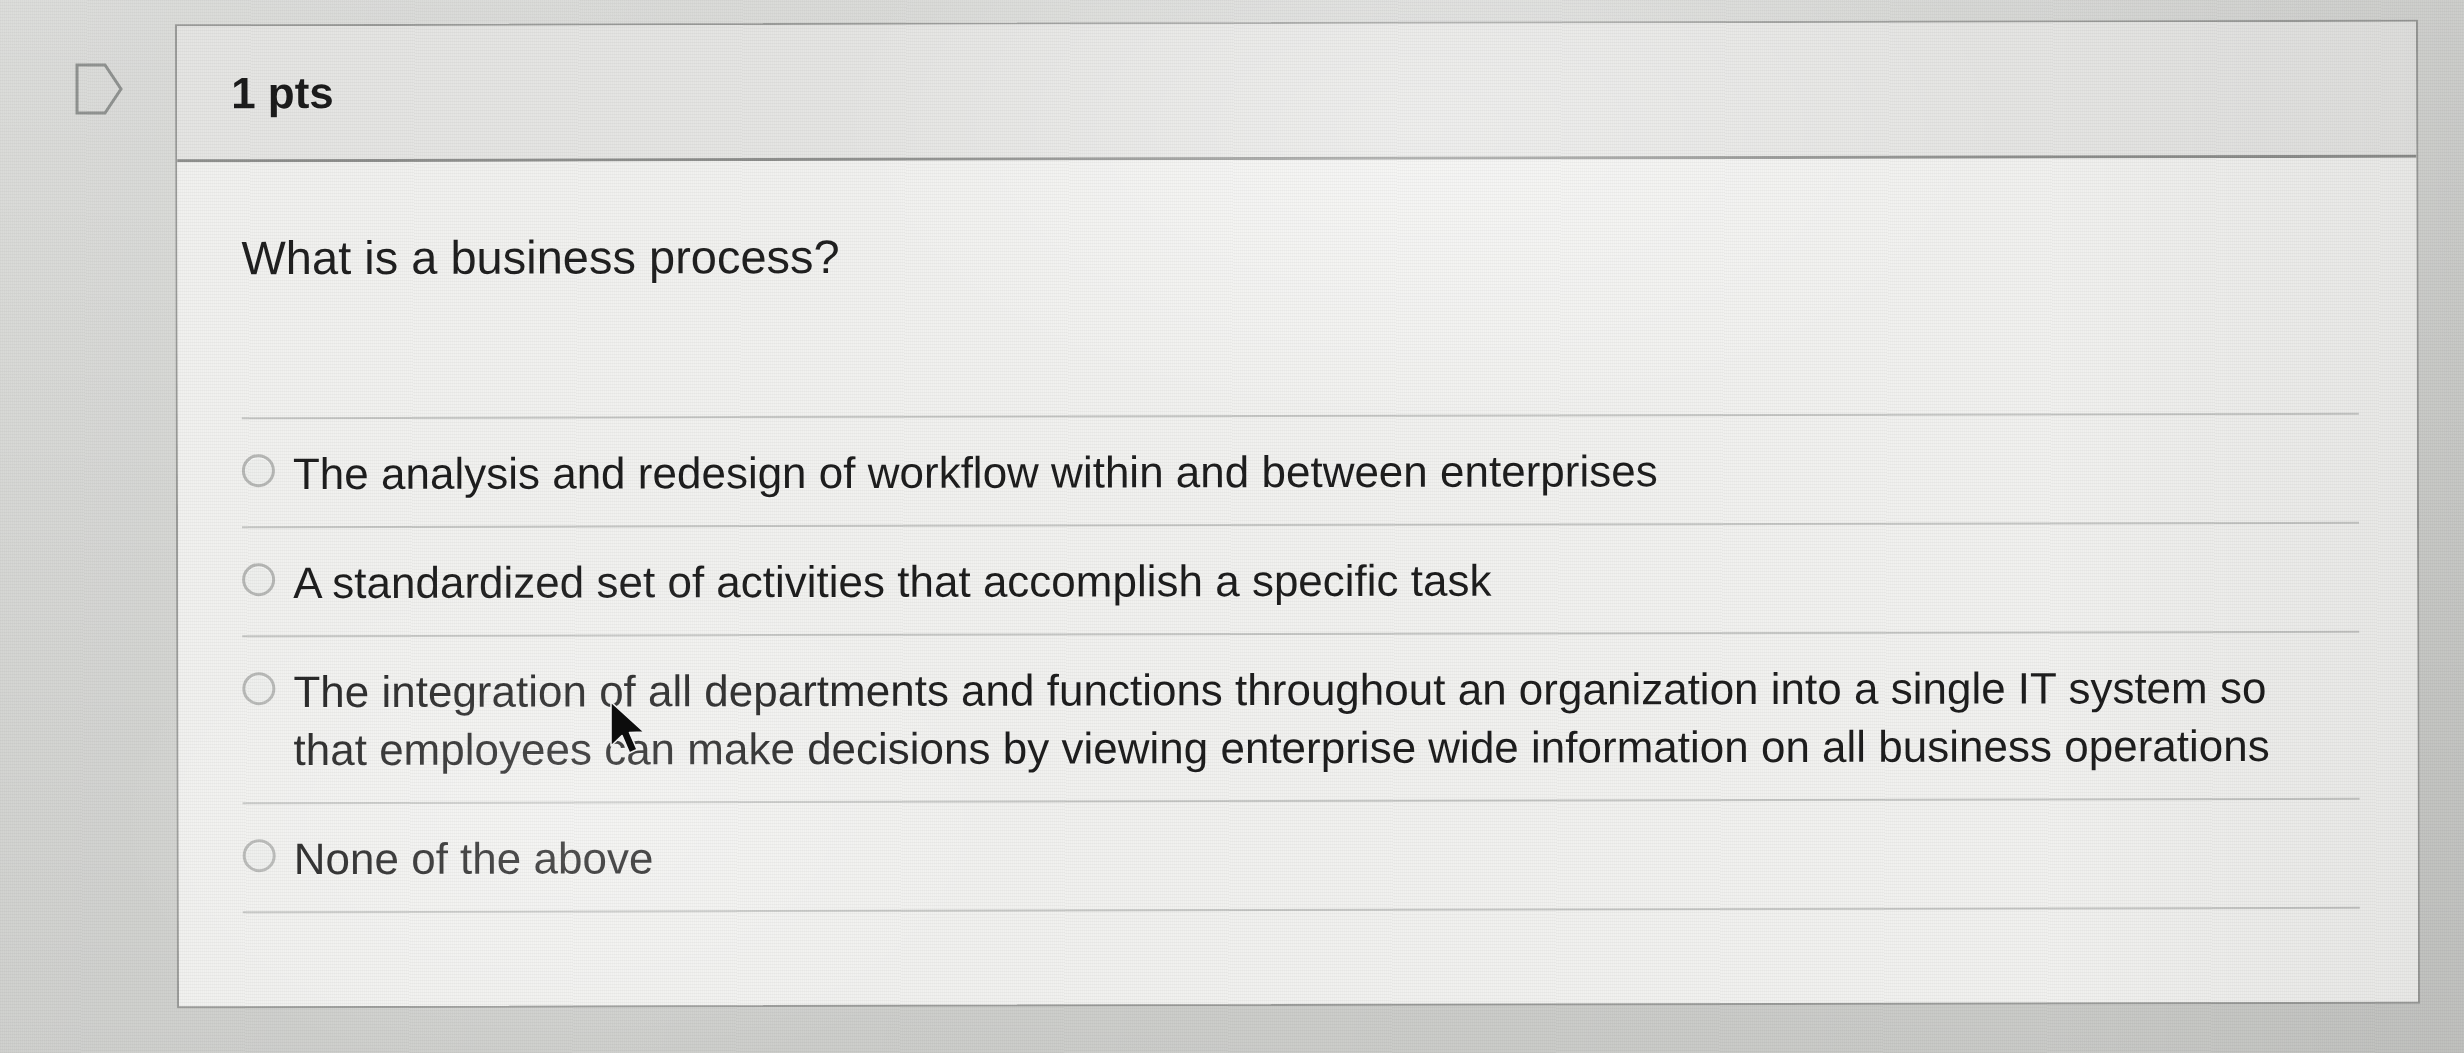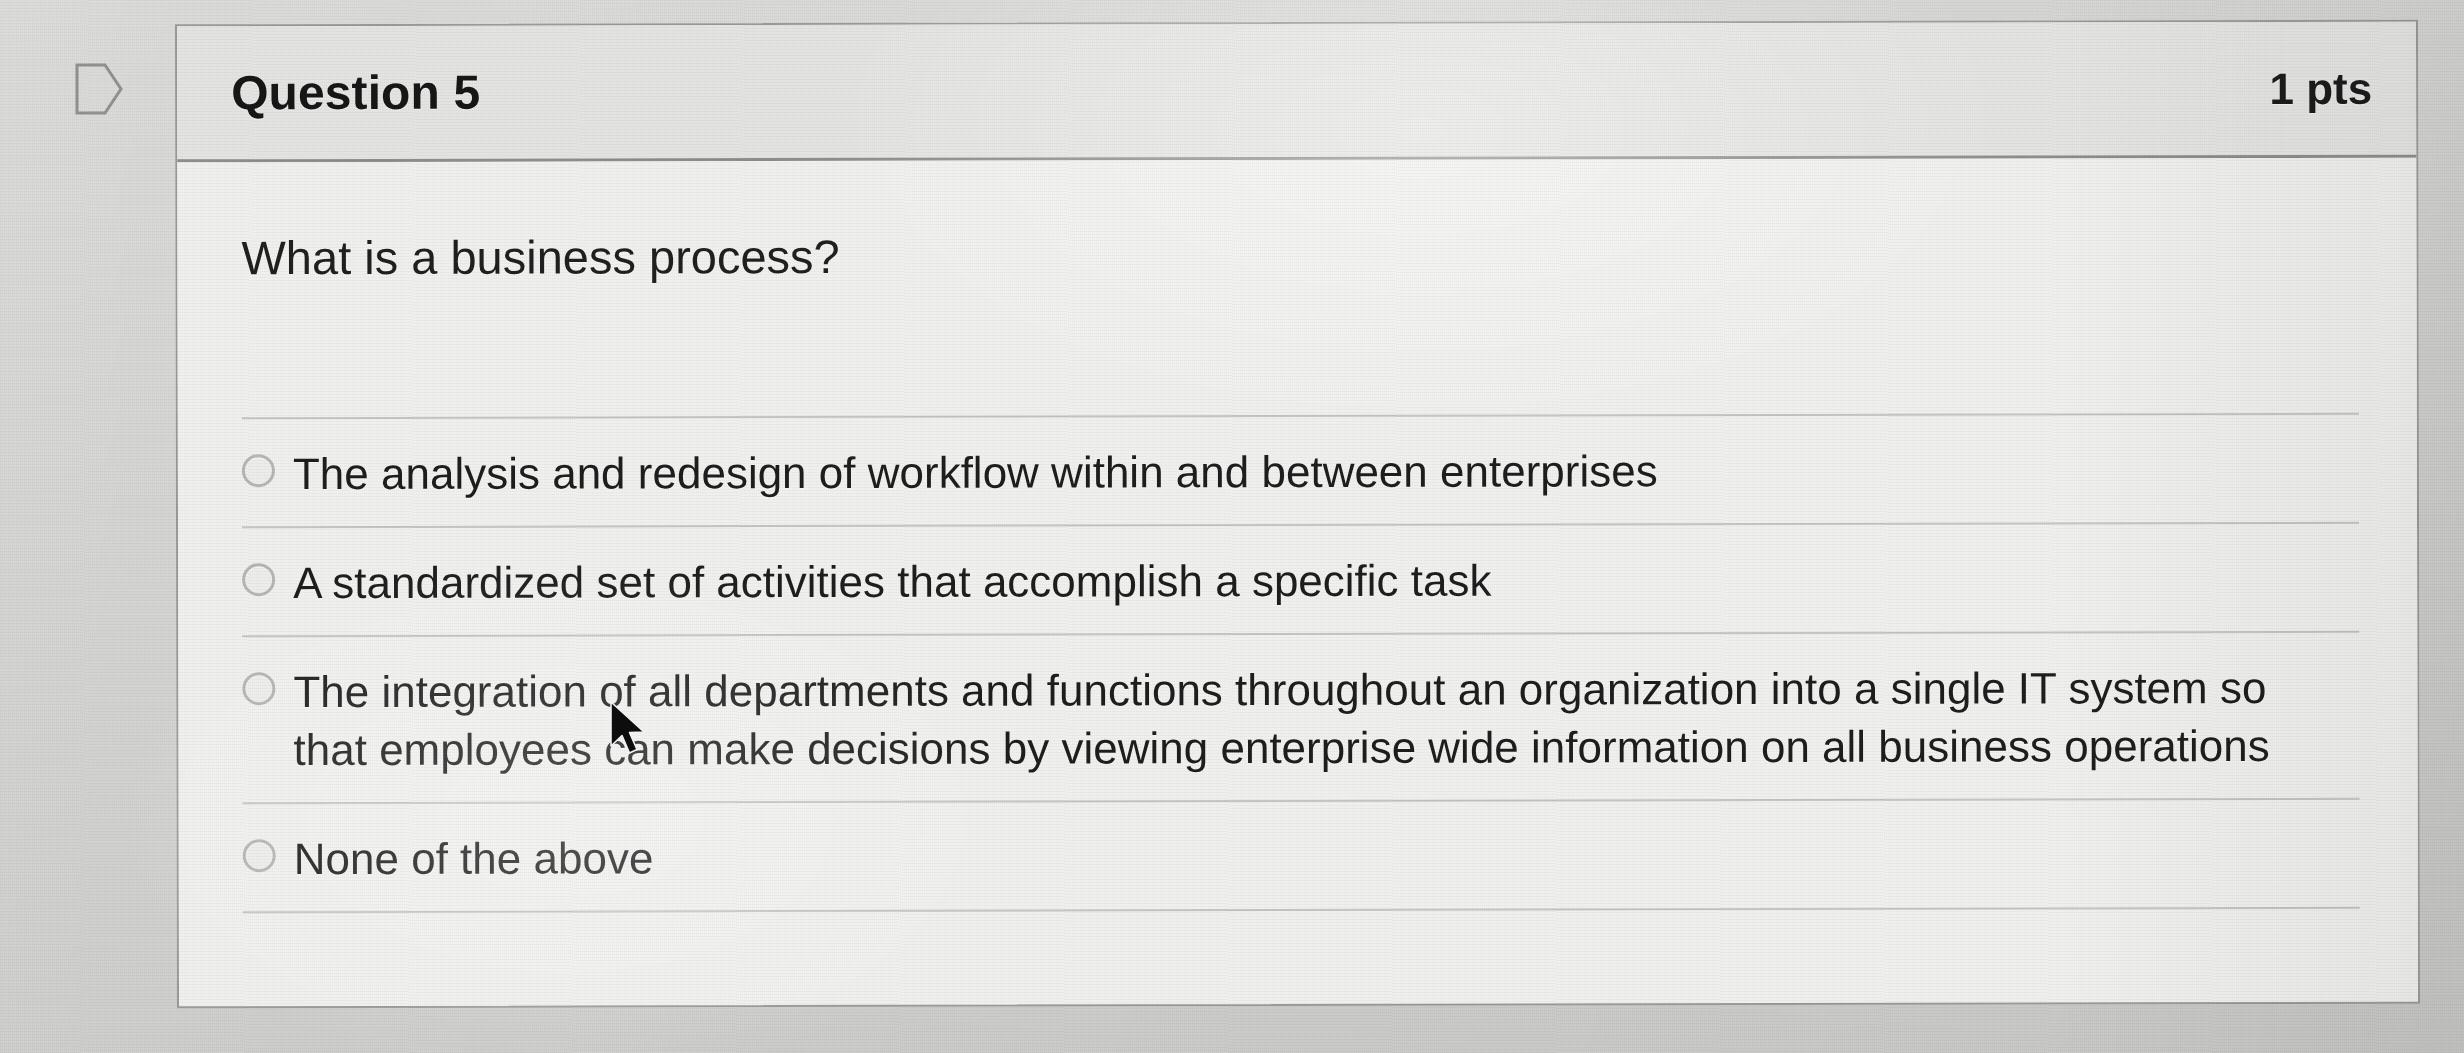--- a/index.html
+++ b/index.html
@@ -207,21 +207,20 @@
 
 <div class="flag-icon">
   <svg width="48" height="52" viewBox="0 0 48 52" fill="none" xmlns="http://www.w3.org/2000/svg">
     <path d="M2 2 H30 L46 26 L30 50 H2 Z" stroke="#8f9290" stroke-width="3" fill="none"></path>
   </svg>
 </div>
 
 <div class="question-card">
 
   <div class="question-header">
-    <div class="question-title">Question 5</div>
     <div class="question-points">1 pts</div>
   </div>
 
   <div class="question-body">
 
     <div class="question-text">What is a business process?</div>
 
     <div class="answers">
 
       <div class="answer-row">

